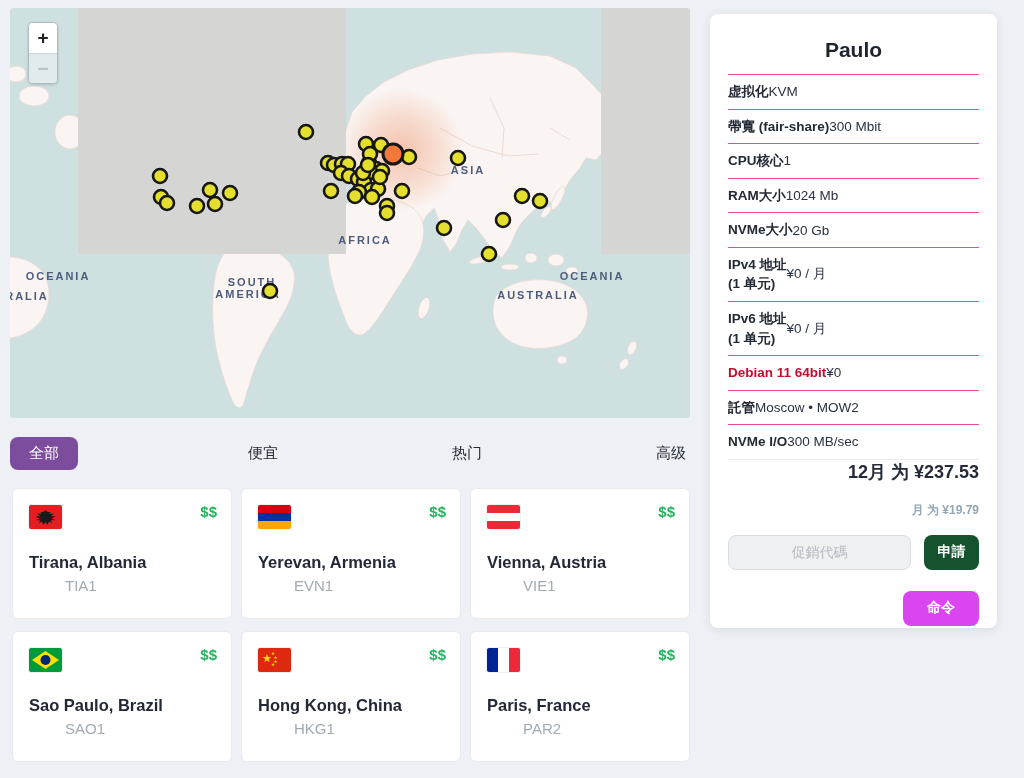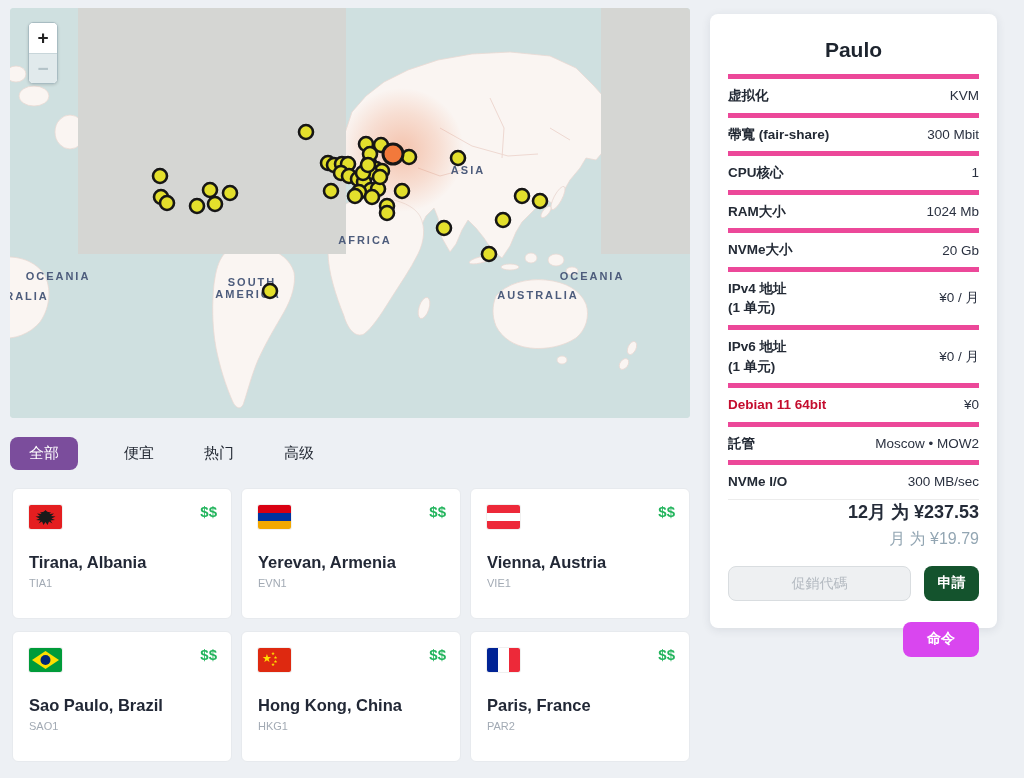--- a/index.html
+++ b/index.html
@@ -31,60 +31,60 @@
   }
   .cont-label {
     fill:#4d5c7c; font-size:11px; font-weight:bold; letter-spacing:2px;
     font-family:"Liberation Sans", sans-serif;
   }
   .marker { fill:#e3df2c; stroke:#161616; stroke-width:2.6px; cursor:pointer; }
   .marker--highlight { fill:#f2793b; stroke:#161616; stroke-width:3px; }
   
   .tabs {
     position:absolute; left:10px; top:436px; width:680px; height:34px;
-    display:flex; align-items:center; justify-content:flex-start; gap:42px;
+    display:flex; align-items:center; justify-content:space-between; gap:42px;
   }
   .tab { font-size:15px; color:#242a34; cursor:pointer; padding:7px 4px; }
   .tab.active {
     background:#7b4d9c; color:#fff; border-radius:8px; padding:7px 19px;
   }
   
   .cards {
     position:absolute; left:12px; top:488px; width:680px;
     display:grid; grid-template-columns:repeat(3,220px); grid-auto-rows:131px;
     column-gap:9px; row-gap:12px;
   }
   .card {
     background:#fff; border:1px solid #e7eaee; border-radius:6px;
     padding:16px 16px; position:relative; cursor:pointer;
   }
   .card .flag { width:33px; height:24px; border-radius:2px; overflow:hidden; display:block;
     box-shadow:0 0 0 1px rgba(0,0,0,.06); }
   .card .flag svg { display:block; }
   .card .city { margin-top:24px; font-size:16.5px; font-weight:bold; color:#222836; }
-  .card .code { margin-top:5px; font-size:11px; color:#a2aab4; }
+  .card .code { margin-top:5px; font-size:15px; color:#a2aab4;margin-left:36px; }
   .card .price { position:absolute; top:14px; right:14px; font-size:15px; font-weight:bold; color:#22b45c; }
   
   .panel {
     position:absolute; left:710px; top:14px; width:287px; height:614px;
     background:#fff; border-radius:8px; box-shadow:0 2px 10px rgba(40,50,70,.10);
     padding:14px 18px;
   }
   .panel-title { text-align:center; font-size:21px; font-weight:bold; color:#1d242e; padding:10px 0 12px; }
   .spec-row {
-    display:flex; justify-content:space-between; align-items:center;
-    border-top:5px solid #ec4899; padding:7px 0; min-height:31px;
+    display:flex; align-items:center;
+    border-top:1px solid #ec4899; padding:7px 0; min-height:31px;
   }
   .spec-label { font-size:13.5px; font-weight:bold; color:#232a35; line-height:1.45; }
   .spec-label .sub { display:block; }
   .spec-label.danger { color:#c40d2e; }
   .spec-value { font-size:13.5px; color:#2a3140; text-align:right; white-space:nowrap; }
   .price-block { border-top:1px solid #ececec; text-align:right; }
   .price-main { font-size:18px; font-weight:bold; color:#242b38; }
-  .price-sub { margin-top:5px; font-size:16px; font-weight:normal; color:#93a6b3; }
+  .price-sub { margin-top:18px; font-size:12px; font-weight:bold; color:#93a6b3; }
   .promo-row { margin-top:16px; display:flex; gap:13px; }
   .promo-input {
     flex:1; height:35px; background:#eef0f2; border:1px solid #d9dde0; border-radius:8px;
     text-align:center; font-size:14px; color:#333; font-family:"Liberation Sans",sans-serif;
   }
   .promo-input::placeholder { color:#b4bac1; }
   .btn {
     height:35px; width:76px; border:none; border-radius:8px; color:#fff;
     font-size:14px; font-weight:bold; cursor:pointer; font-family:"Liberation Sans",sans-serif;
   }

